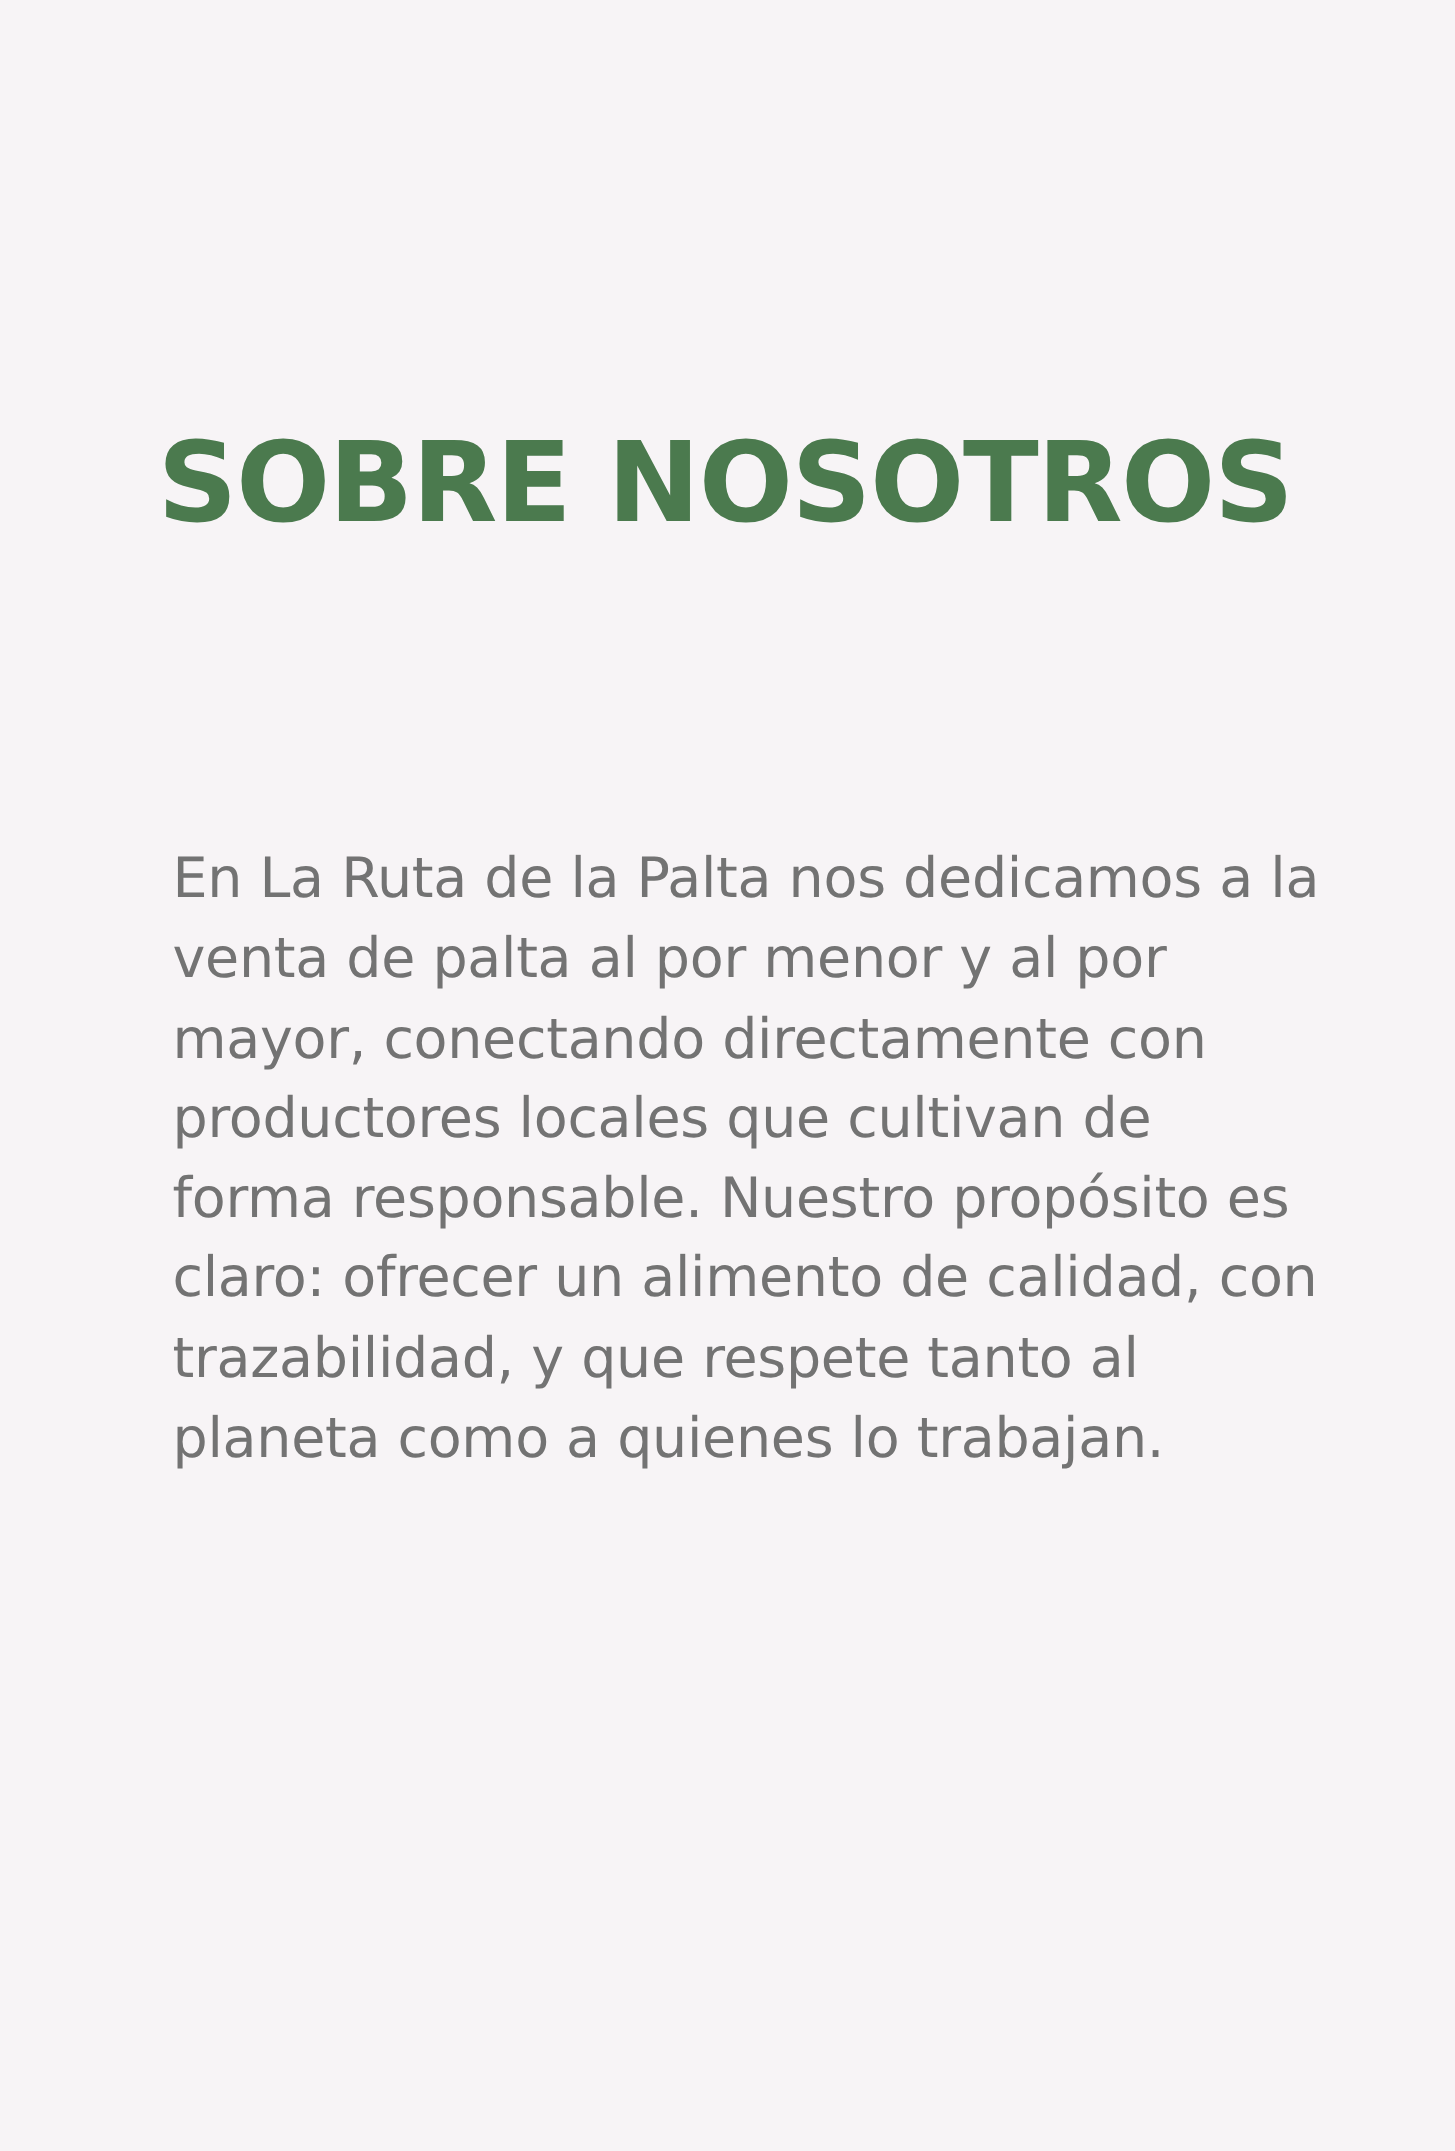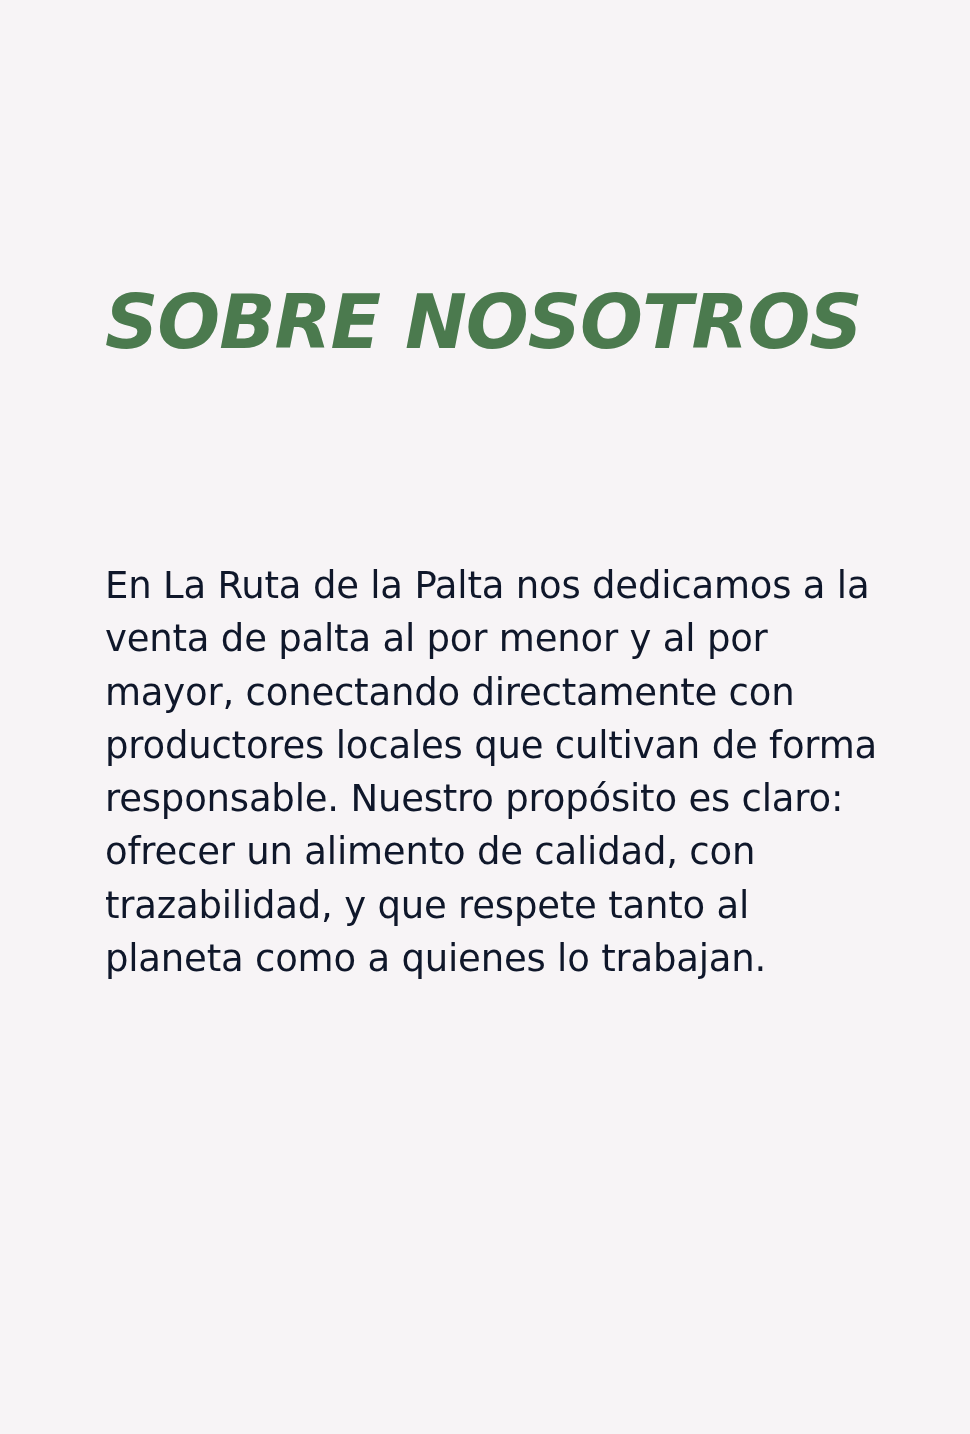--- a/index.html
+++ b/index.html
@@ -28,30 +28,29 @@
   }
   .section-title {
     font-family: "DejaVu Sans", sans-serif;
     font-weight: bold;
     font-size: 74px;
     line-height: 1.0;
     letter-spacing: -1px;
     color: #4b7a4e;
     margin: 0;
     white-space: nowrap;
-    font-style: italic;
   }
   .body-copy {
-    margin: 0;
+    margin: 10px;
     margin-top: 200px;
     font-family: "DejaVu Sans", sans-serif;
     font-weight: 400;
     font-size: 37px;
     line-height: 1.44;
-    color: #0f172a;
+    color: #737373;
     max-width: 790px;
     letter-spacing: -0.2px;
   }
 </style>
 </head>
 <body>
 
 <div class="page">
   <div class="content">
     <h1 class="section-title">SOBRE NOSOTROS</h1>

